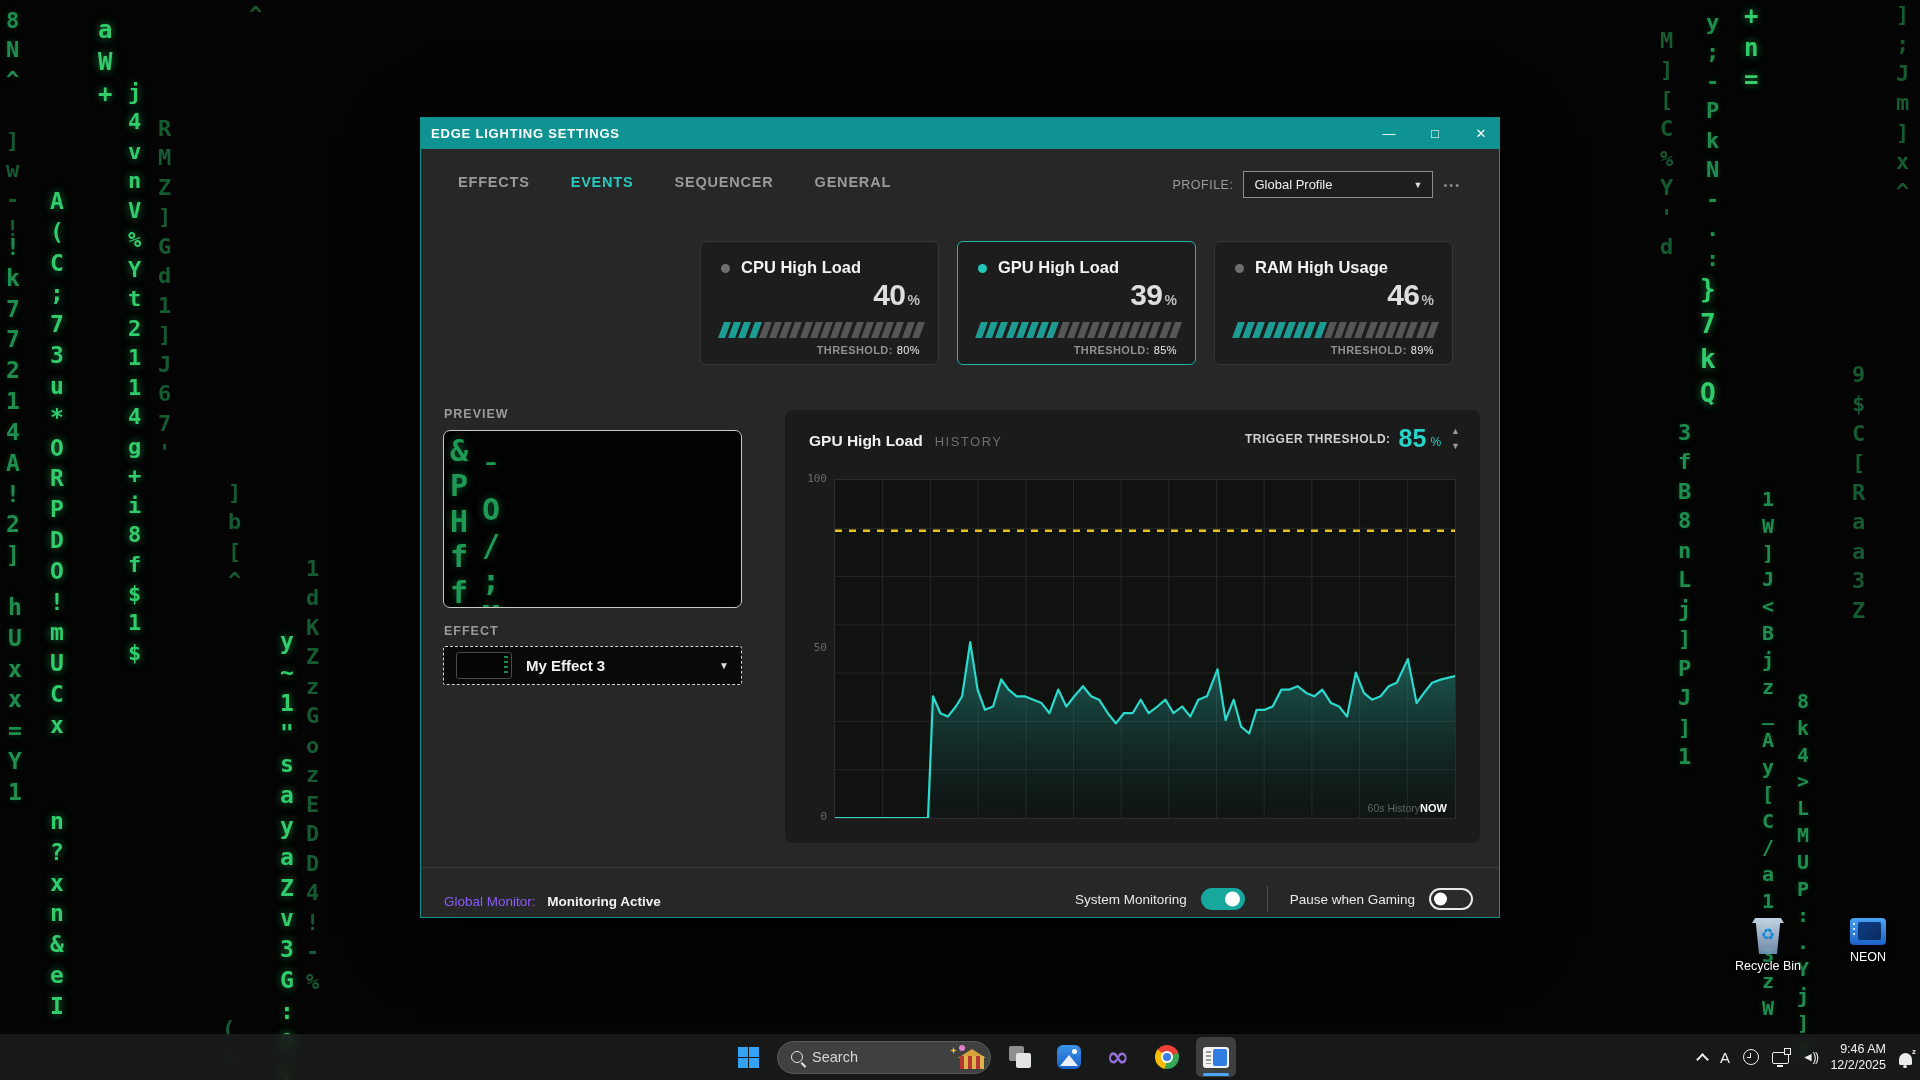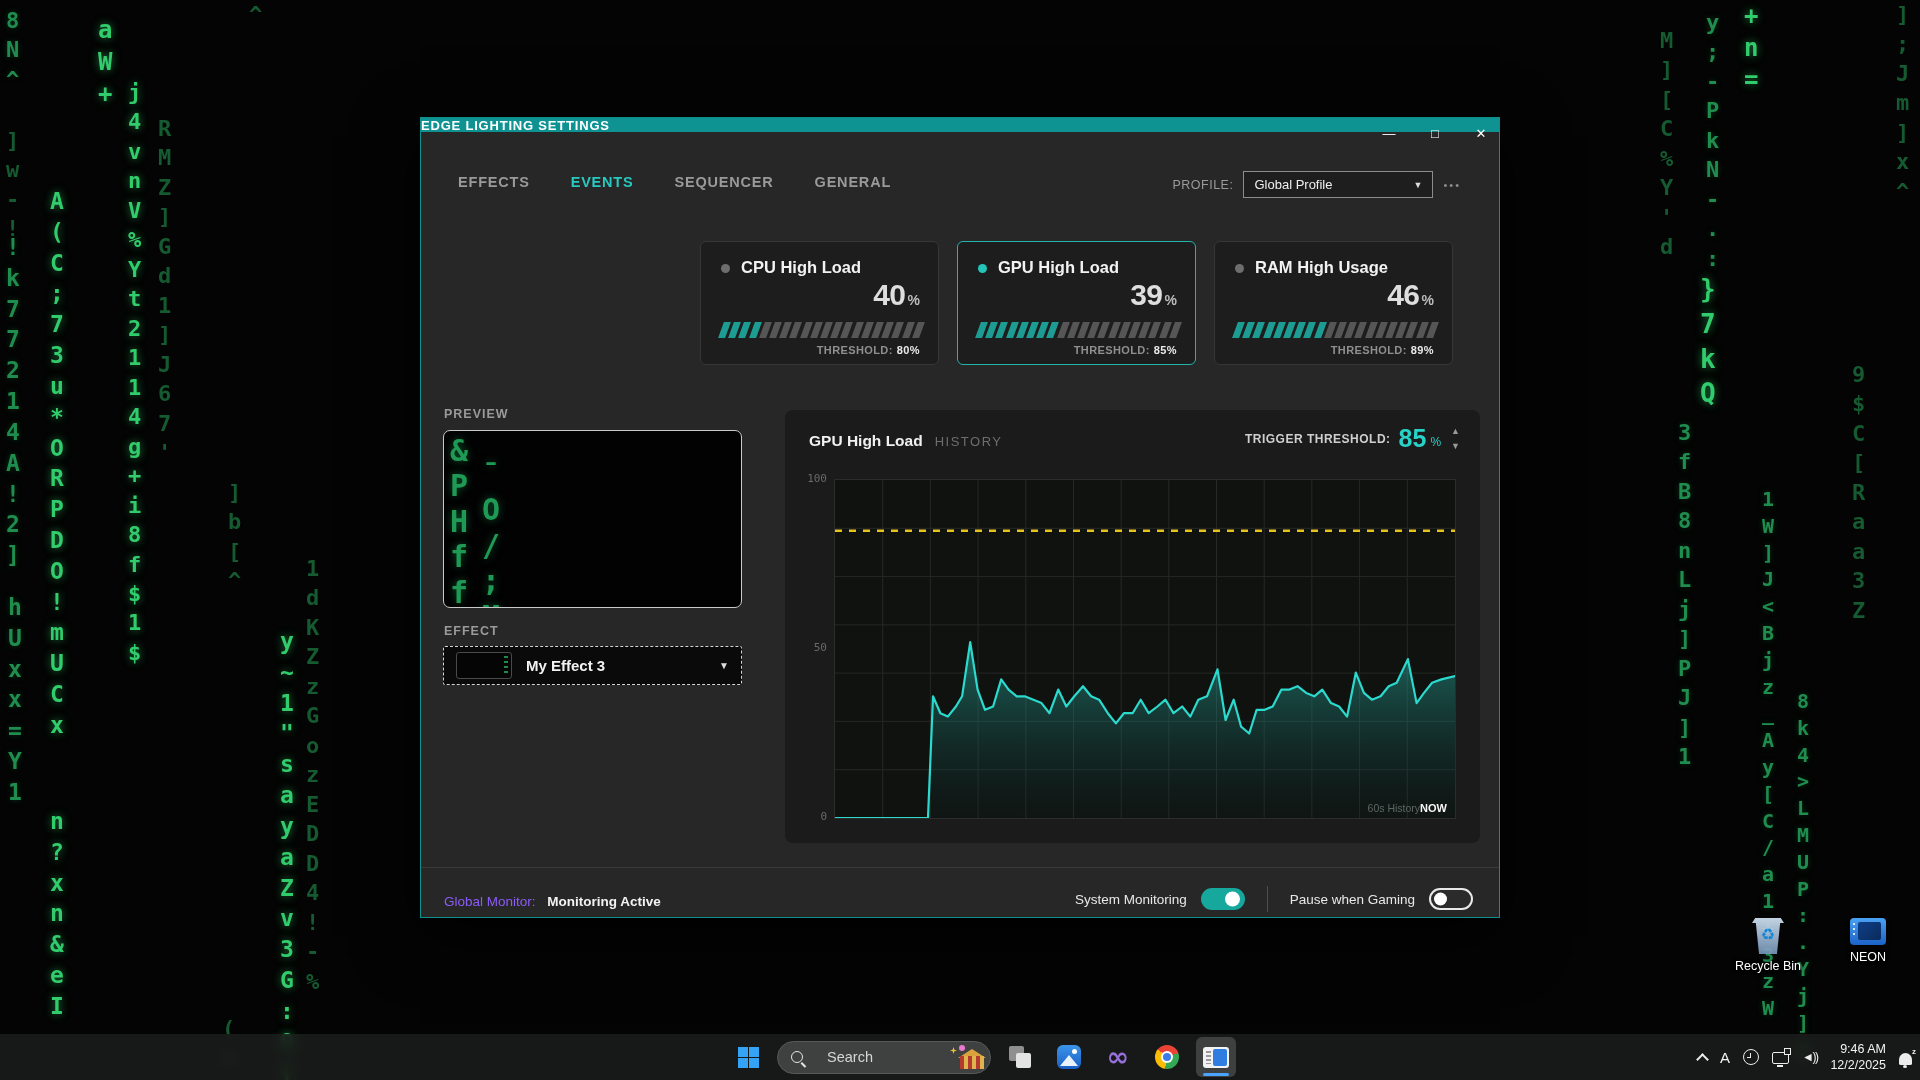--- a/index.html
+++ b/index.html
@@ -8,22 +8,22 @@
   
   #matrix{position:absolute;inset:0;z-index:1}
   .mx{position:absolute;font-family:"DejaVu Sans Mono",monospace;white-space:pre;
       text-align:center;line-height:1.34;font-weight:bold}
   .mx.bright{color:#31cc6c;text-shadow:0 0 9px rgba(49,204,108,.6)}
   .mx.mid{color:#1f8d4e;text-shadow:0 0 6px rgba(31,141,78,.35)}
   .mx.dim{color:#155a30}
   
   #window{position:absolute;left:420px;top:117px;width:1080px;height:801px;z-index:10;
     background:#272727;border:1px solid #0d8f8c;box-shadow:0 18px 60px rgba(0,0,0,.85)}
-  #titlebar{position:absolute;left:0;top:0;right:0;height:14px;background:#0f9392;
-    display:flex;align-items:center;}
+  #titlebar{position:absolute;left:0;top:0;right:0;height:31px;background:#0f9392;
+    display:flex;align-items:center;padding-left:10px}
   #titlebar .t{color:#fff;font-size:13px;font-weight:bold;letter-spacing:.8px}
   .winbtns{position:absolute;right:8px;top:0;height:31px;display:flex;align-items:center;gap:26px}
   .winbtn{color:#fff;font-size:13px;width:20px;text-align:center;cursor:default;line-height:31px}
   
   #tabs{position:absolute;left:37px;top:56px;display:flex;gap:41px}
   .tab{font-size:14.5px;font-weight:bold;letter-spacing:.8px;color:#9a9a9a}
   .tab.active{color:#27c9c0}
   #profile{position:absolute;right:38px;top:53px;display:flex;align-items:center;gap:10px}
   #profile .plabel{color:#9a9a9a;font-size:12.5px;letter-spacing:.5px}
   #profile .pselect{width:190px;height:27px;border:1px solid #8c8c8c;background:#1e1e1e;
@@ -39,21 +39,21 @@
   .event-card.selected .ec-dot{background:#23c5bb}
   .ec-title{position:absolute;left:40px;top:16px;color:#f2f2f2;font-size:16.5px;font-weight:bold}
   .ec-value{position:absolute;right:18px;top:36px;color:#dedede;display:flex;align-items:baseline}
   .ec-value .num{font-size:30px;font-weight:bold;letter-spacing:-.5px}
   .ec-value .unit{font-size:14px;color:#bdbdbd;margin-left:2px;font-weight:bold}
   .seg-track{position:absolute;left:20px;right:16px;top:80px;height:16px;display:flex;gap:3.2px}
   .seg{flex:1;background:#565656;transform:skewX(-20deg)}
   .seg.on{background:#1d9c93}
   .ec-threshold{position:absolute;right:18px;top:102px;font-size:11px;letter-spacing:.4px}
   .ec-threshold .tl{color:#8f8f8f;font-weight:bold}
-  .ec-threshold .tv{color:#eaeaea;font-weight:bold;margin-left:4px}
+  .ec-threshold .tv{color:#eaeaea;font-weight:normal;margin-left:4px}
   .ec-status{position:absolute;right:18px;top:56px;color:#8a8a8a;font-size:12.5px;
     font-weight:bold;letter-spacing:1.1px}
   .ec-status-line{position:absolute;right:18px;top:78px;width:88px;height:2.5px;background:#17b3a9}
   
   .sec-label{position:absolute;color:#9a9a9a;font-size:12.5px;font-weight:bold;letter-spacing:1px}
   #preview-box{position:absolute;left:22px;top:312px;width:299px;height:178px;background:#020202;
     border:1px solid #c9c9c9;border-radius:7px;overflow:hidden}
   .pmx{position:absolute;font-family:"DejaVu Sans Mono",monospace;white-space:pre;line-height:1.18;
     color:#1e9a55;font-weight:bold;text-shadow:0 0 8px rgba(30,154,85,.55)}
   #effect-box{position:absolute;left:22px;top:528px;width:299px;height:39px;background:#0a0a0a;
@@ -113,21 +113,21 @@
   #taskbar{position:absolute;left:0;right:0;bottom:0;height:46px;z-index:20;
     background:rgba(26,29,27,.88);backdrop-filter:blur(6px)}
   #tb-center{position:absolute;left:728px;top:0;height:46px;display:flex;align-items:center;gap:9px}
   .tb-btn{width:40px;height:40px;border-radius:6px;display:flex;align-items:center;justify-content:center;position:relative}
   .tb-btn.active-app{background:#3d403f}
   .tb-btn.active-app::after{content:"";position:absolute;bottom:1px;left:50%;transform:translateX(-50%);
     width:26px;height:3px;border-radius:2px;background:#4aa3ff}
   .winlogo{width:21px;height:21px;display:grid;grid-template-columns:10px 10px;grid-template-rows:10px 10px;gap:1px}
   .winlogo i{background:#35a3f5}
   #searchpill{width:214px;height:33px;border-radius:17px;background:#3e4140;border:1px solid #565a59;
-    display:flex;align-items:center;padding:0 6px 0 13px;gap:24px}
+    display:flex;align-items:center;padding:0 6px 0 13px;gap:9px}
   .mag{width:12px;height:12px;border:1.8px solid #e5e5e5;border-radius:50%;position:relative;flex:none}
   .mag::after{content:"";position:absolute;left:10px;top:10px;width:6px;height:1.8px;background:#e5e5e5;
     transform:rotate(45deg);transform-origin:0 0}
   #searchpill .stext{color:#d6d6d6;font-size:14.5px;flex:1}
   .house-art{width:34px;height:24px;position:relative;flex:none}
   .house-art .spark{position:absolute;left:0;top:2px;width:7px;height:7px;background:#f4c430;
     clip-path:polygon(50% 0,62% 38%,100% 50%,62% 62%,50% 100%,38% 62%,0 50%,38% 38%)}
   .house-art .pdot{position:absolute;left:9px;top:0;width:6px;height:6px;border-radius:50%;background:#e87bd0}
   .house-art .hbody{position:absolute;right:0;bottom:0;width:24px;height:13px;
     background:repeating-linear-gradient(90deg,#b23a2e 0 4px,#e0b34c 4px 8px)}

